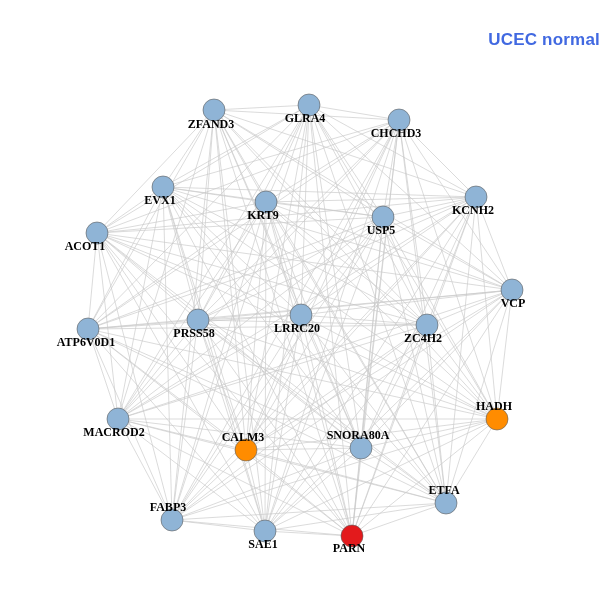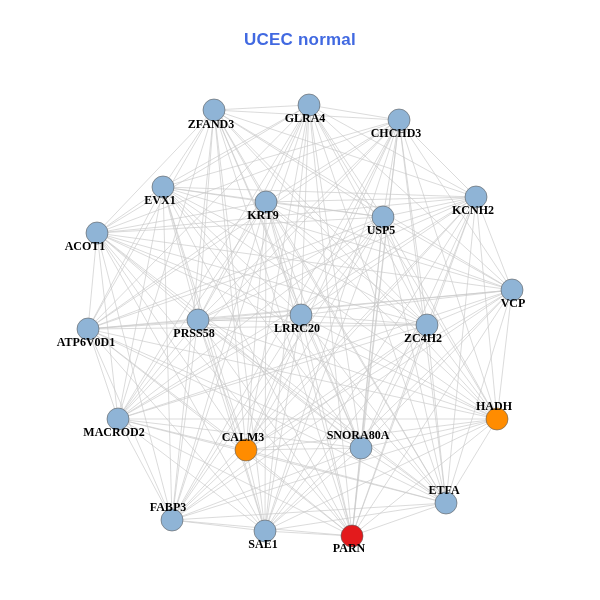--- a/index.html
+++ b/index.html
@@ -13,21 +13,21 @@
     height: 600px;
     background: #ffffff;
     overflow: hidden;
     font-family: "Liberation Sans", sans-serif;
   }
   .chart-title {
     position: absolute;
     top: 30px;
     left: 0;
     width: 100%;
-    text-align: center;
+    text-align: right;
     font-weight: bold;
     font-size: 17px;
     letter-spacing: 0.2px;
   }
   svg.network {
     position: absolute;
     top: 0;
     left: 0;
   }
   text.node-label {

